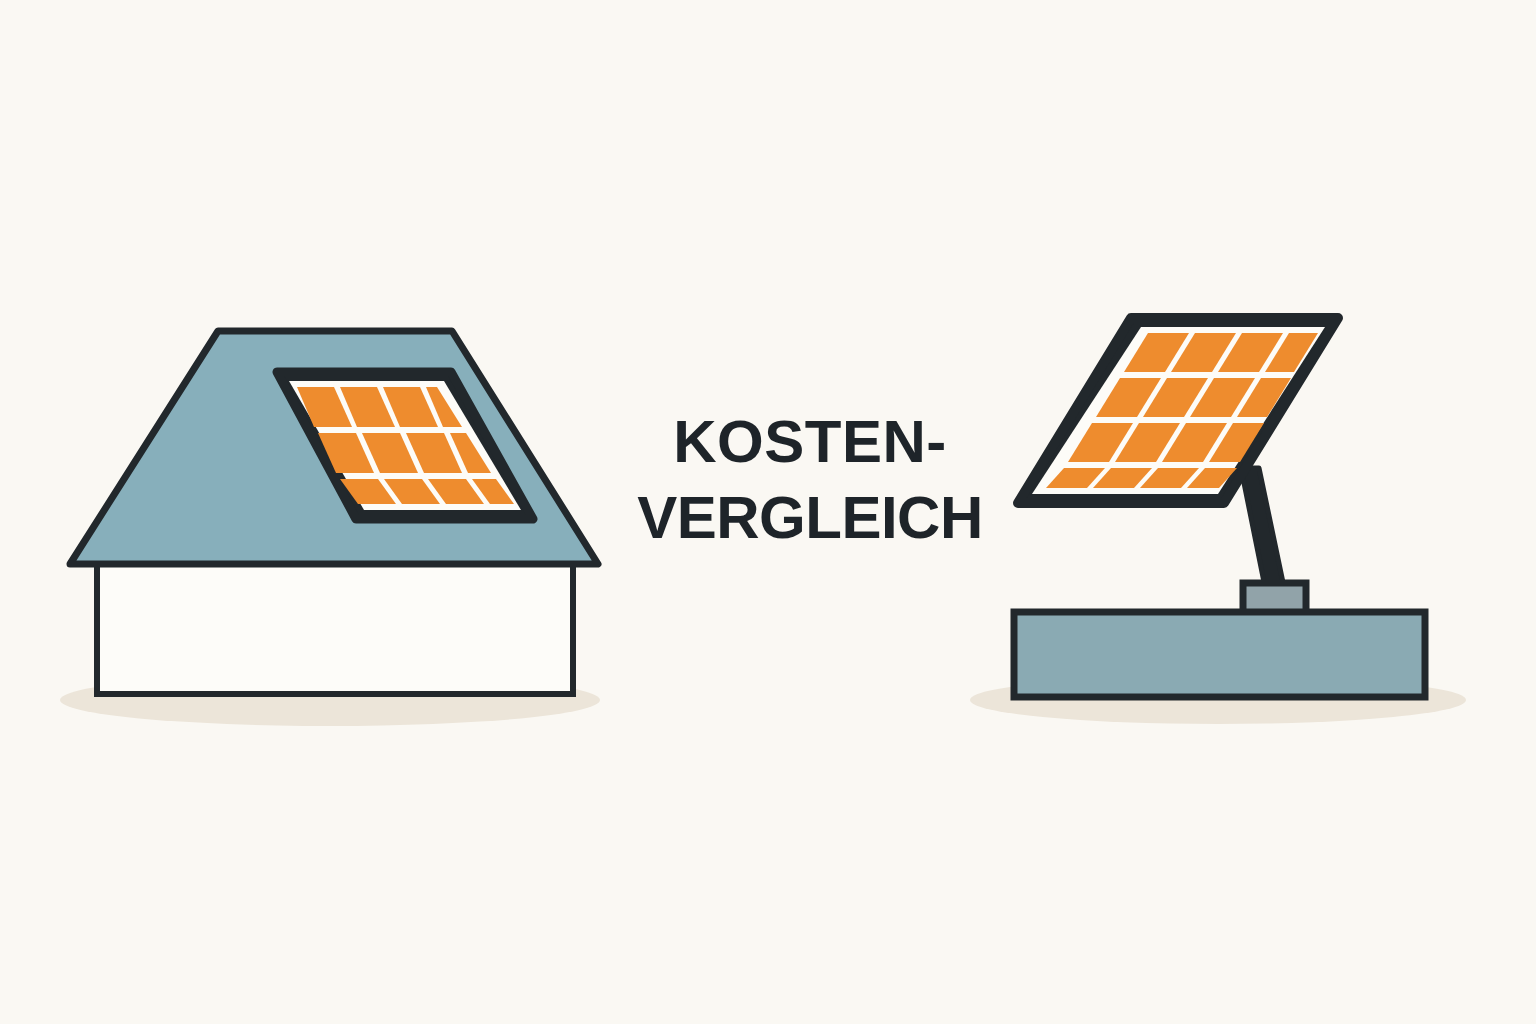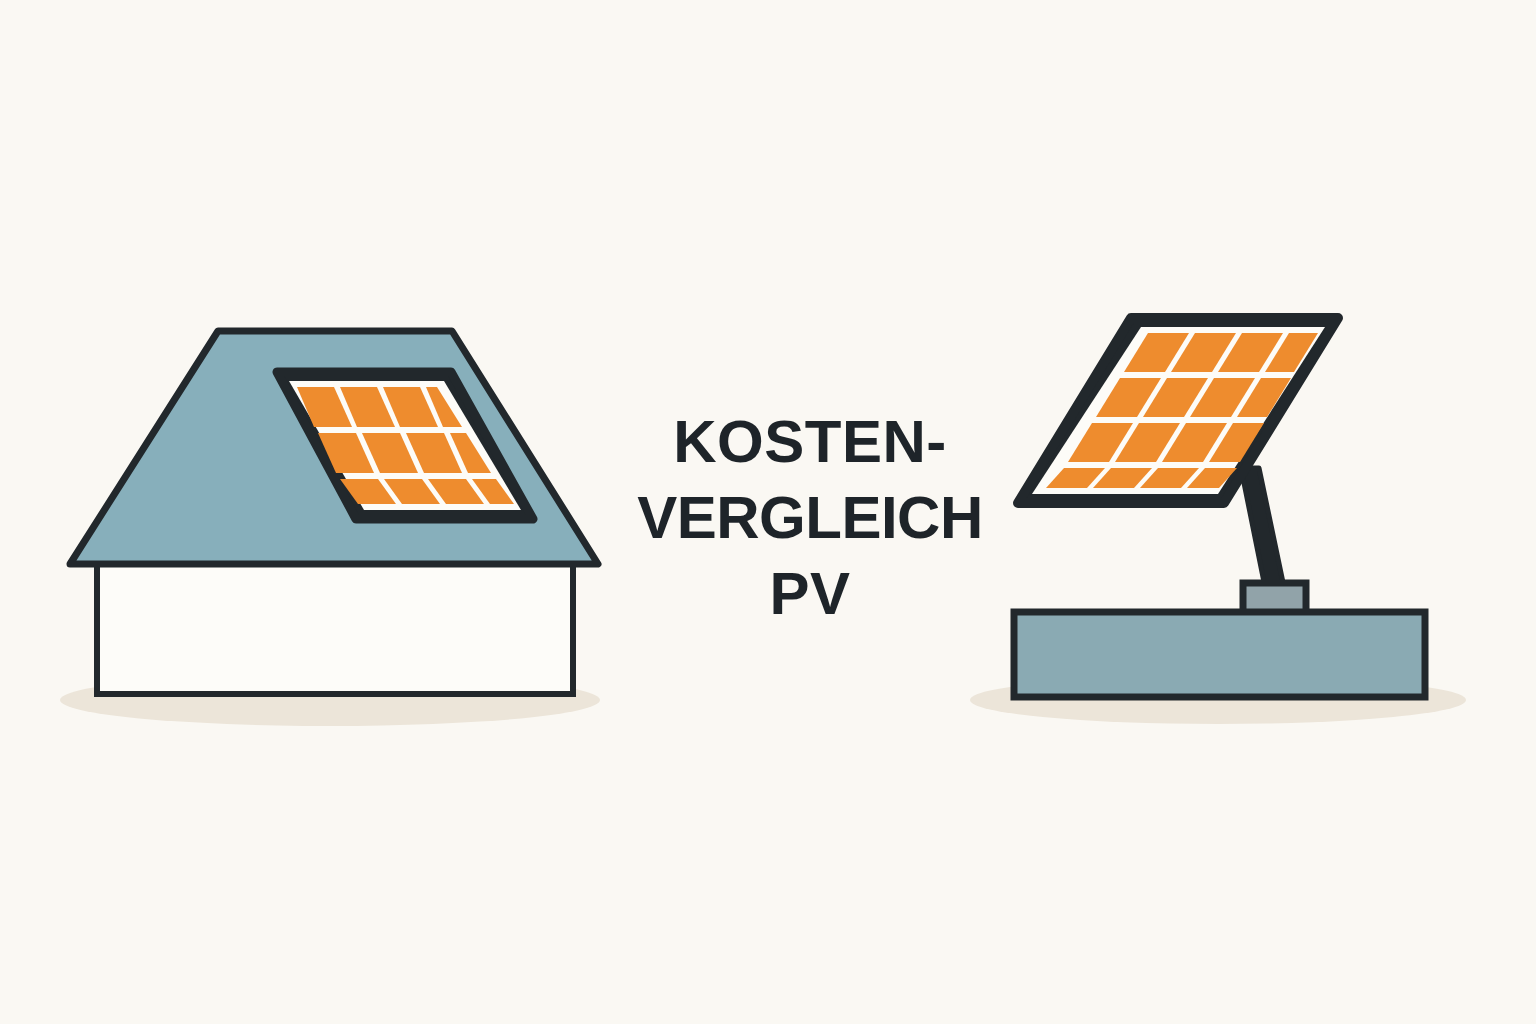--- a/index.html
+++ b/index.html
@@ -125,16 +125,15 @@
         <path d="M 1111 468 L 1152 468 L 1134 488 L 1093 488 Z" fill="#ee8c2e"></path>
         <path d="M 1158 468 L 1199 468 L 1181 488 L 1140 488 Z" fill="#ee8c2e"></path>
         <path d="M 1205 468 L 1237 468 L 1219 488 L 1187 488 Z" fill="#ee8c2e"></path>
       </g>
     </g>
   </svg>
 
   <div class="title-block">
     <span class="title-line l1">KOSTEN-</span>
     <span class="title-line l2">VERGLEICH</span>
-    <span class="title-line l3">PV</span>
   </div>
 
 </div>
 
 </body></html>

